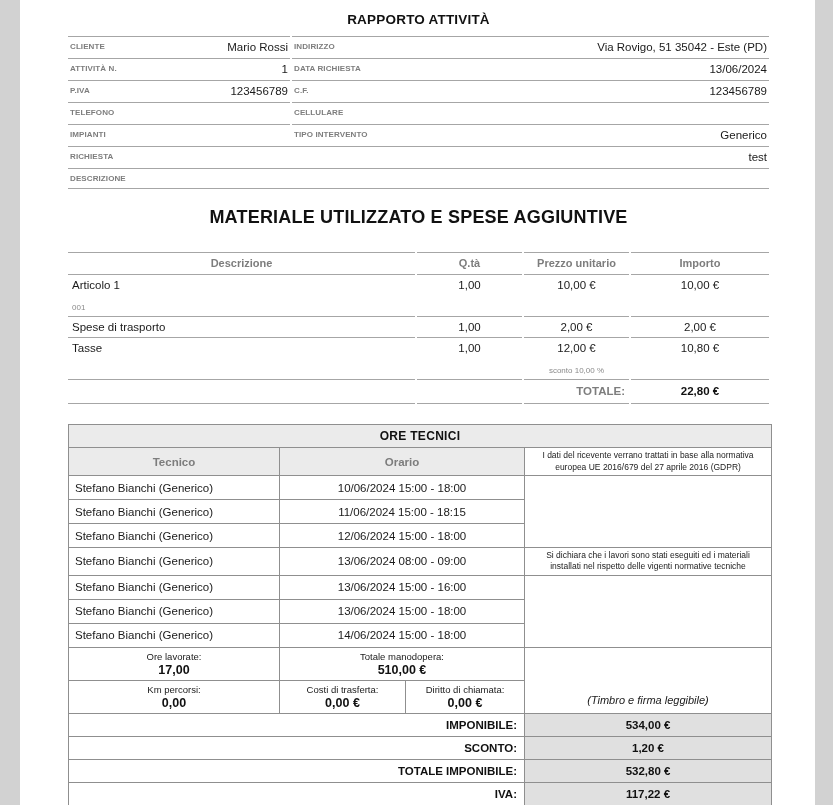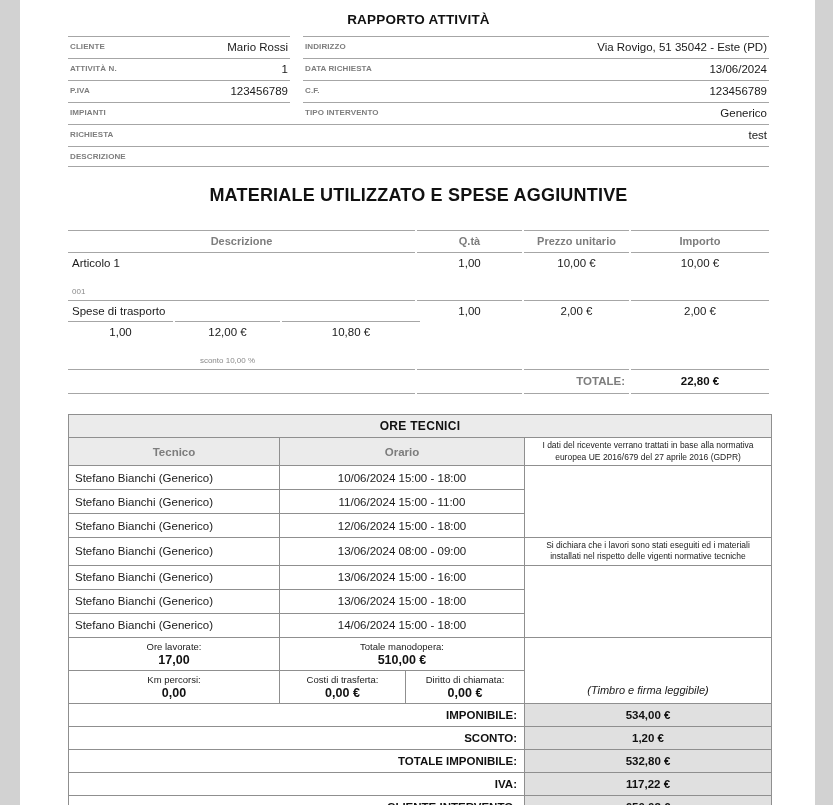--- a/index.html
+++ b/index.html
@@ -21,37 +21,37 @@
     letter-spacing:.2px; margin:2px 0 9px;
   }
   
   .info-table { width:701px; }
   .info-row { display:flex; }
   .info-cell {
     border-top:1px solid #a6a6a6;
     display:flex; align-items:flex-start;
     padding:3px 2px 2px; min-height:22px;
   }
-  .info-cell.left  { width:222px; margin-right:13px; }
+  .info-cell.left  { width:222px; margin-right:2px; }
   .info-cell.right { flex:1; }
   .info-cell.full  { width:100%; }
   .info-row.last .info-cell { border-bottom:1px solid #a6a6a6; min-height:21px; }
   .flabel { font-size:8px; font-weight:bold; color:#7d7d7d; padding-top:2px; letter-spacing:.1px; white-space:nowrap; }
   .fvalue { margin-left:auto; font-size:11.5px; color:#1a1a1a; text-align:right; line-height:1.25; padding-left:6px; }
   
   .section-title { text-align:center; font-weight:bold; font-size:18px; color:#111; margin:18px 0 24px; letter-spacing:.2px; }
   .mat-table { width:701px; }
   .mat-row { display:flex; }
   .mat-cell { border-top:1px solid #a6a6a6; padding:4px 4px; font-size:11.5px; }
   .c-desc  { width:347px; margin-right:2px; }
   .c-qty   { width:105px; margin-right:2px; text-align:center; }
   .c-price { width:105px; margin-right:2px; text-align:center; }
   .c-amt   { width:138px; text-align:center; }
   .mat-head .mat-cell { color:#7d7d7d; font-weight:bold; font-size:11px; text-align:center; min-height:22px; }
-  .sub-note { font-size:8px; color:#8a8a8a; margin-top:18px; }
+  .sub-note { font-size:8px; color:#8a8a8a; margin-top:12px; }
   .mat-row.total .mat-cell { border-bottom:1px solid #a6a6a6; min-height:25px; padding-top:5px; }
   .total-label { color:#7d7d7d; font-weight:bold; text-align:right; padding-right:4px; }
   .total-value { font-weight:bold; color:#111; }
   
   .tech-table { width:703px; border-collapse:collapse; table-layout:fixed; margin-top:20px;border-radius:6px; }
   .tech-table td { border:1px solid #8f8f8f; }
   .tt-title { background:#ebebeb; color:#111; font-weight:bold; font-size:12px; text-align:center; height:23px; letter-spacing:.3px; }
   .tt-th { background:#ebebeb; color:#7d7d7d; font-weight:bold; font-size:11.5px; text-align:center; height:28px; vertical-align:middle; }
   .tt-tec { padding:4px 6px; font-size:11.5px; height:24px; vertical-align:middle; }
   .tt-ora { text-align:center; font-size:11.5px; vertical-align:middle; }
@@ -97,20 +97,30 @@
         <span class="flabel">P.IVA</span>
         <span class="fvalue">123456789</span>
       </div>
       <div class="info-cell right">
         <span class="flabel">C.F.</span>
         <span class="fvalue">123456789</span>
       </div>
     </div>
     <div class="info-row">
       <div class="info-cell left">
+        <span class="flabel">TELEFONO</span>
+        <span class="fvalue"></span>
+      </div>
+      <div class="info-cell right">
+        <span class="flabel">CELLULARE</span>
+        <span class="fvalue"></span>
+      </div>
+    </div>
+    <div class="info-row">
+      <div class="info-cell left">
         <span class="flabel">IMPIANTI</span>
         <span class="fvalue"></span>
       </div>
       <div class="info-cell right">
         <span class="flabel">TIPO INTERVENTO</span>
         <span class="fvalue">Generico</span>
       </div>
     </div>
     <div class="info-row">
       <div class="info-cell full">
@@ -144,20 +154,21 @@
       <div class="mat-cell c-price">10,00 €</div>
       <div class="mat-cell c-amt">10,00 €</div>
     </div>
     <div class="mat-row">
       <div class="mat-cell c-desc">Spese di trasporto</div>
       <div class="mat-cell c-qty">1,00</div>
       <div class="mat-cell c-price">2,00 €</div>
       <div class="mat-cell c-amt">2,00 €</div>
     </div>
     <div class="mat-row">
+      <div class="mat-cell c-desc">Tasse</div>
       <div class="mat-cell c-qty">1,00</div>
       <div class="mat-cell c-price">
         <div>12,00 €</div>
         <div class="sub-note">sconto 10,00 %</div>
       </div>
       <div class="mat-cell c-amt">10,80 €</div>
     </div>
     <div class="mat-row total">
       <div class="mat-cell c-desc"></div>
       <div class="mat-cell c-qty"></div>
@@ -182,21 +193,21 @@
         <td class="tt-th" colspan="2">Orario</td>
         <td class="tt-note">I dati del ricevente verrano trattati in base alla normativa europea UE 2016/679 del 27 aprile 2016 (GDPR)</td>
       </tr>
       <tr>
         <td class="tt-tec">Stefano Bianchi (Generico)</td>
         <td class="tt-ora" colspan="2">10/06/2024 15:00 - 18:00</td>
         <td class="tt-blank" rowspan="3"></td>
       </tr>
       <tr>
         <td class="tt-tec">Stefano Bianchi (Generico)</td>
-        <td class="tt-ora" colspan="2">11/06/2024 15:00 - 11:00</td>
+        <td class="tt-ora" colspan="2">11/06/2024 15:00 - 18:15</td>
       </tr>
       <tr>
         <td class="tt-tec">Stefano Bianchi (Generico)</td>
         <td class="tt-ora" colspan="2">12/06/2024 15:00 - 18:00</td>
       </tr>
       <tr>
         <td class="tt-tec">Stefano Bianchi (Generico)</td>
         <td class="tt-ora" colspan="2">13/06/2024 08:00 - 09:00</td>
         <td class="tt-note">Si dichiara che i lavori sono stati eseguiti ed i materiali installati nel rispetto delle vigenti normative tecniche</td>
       </tr>

